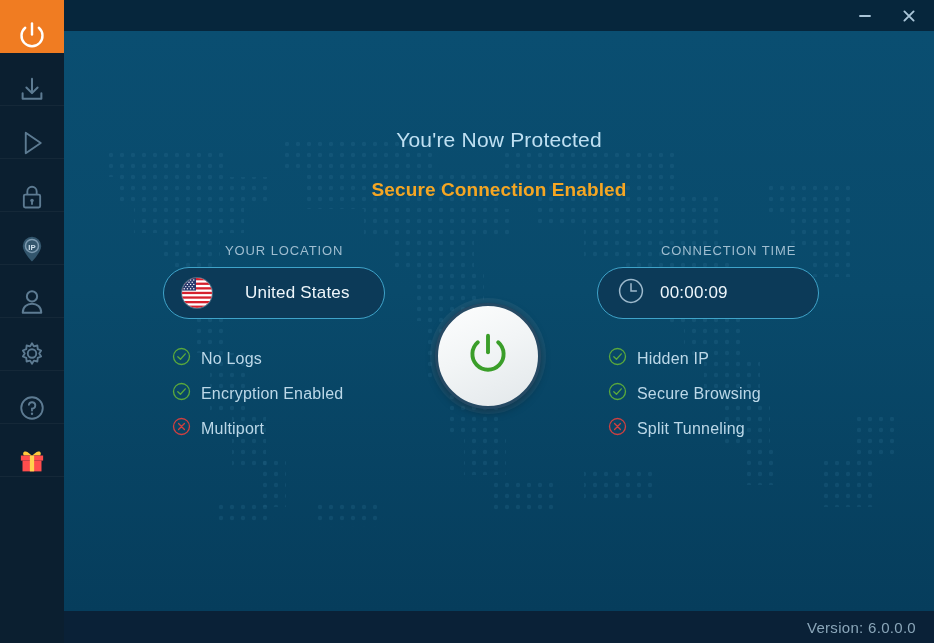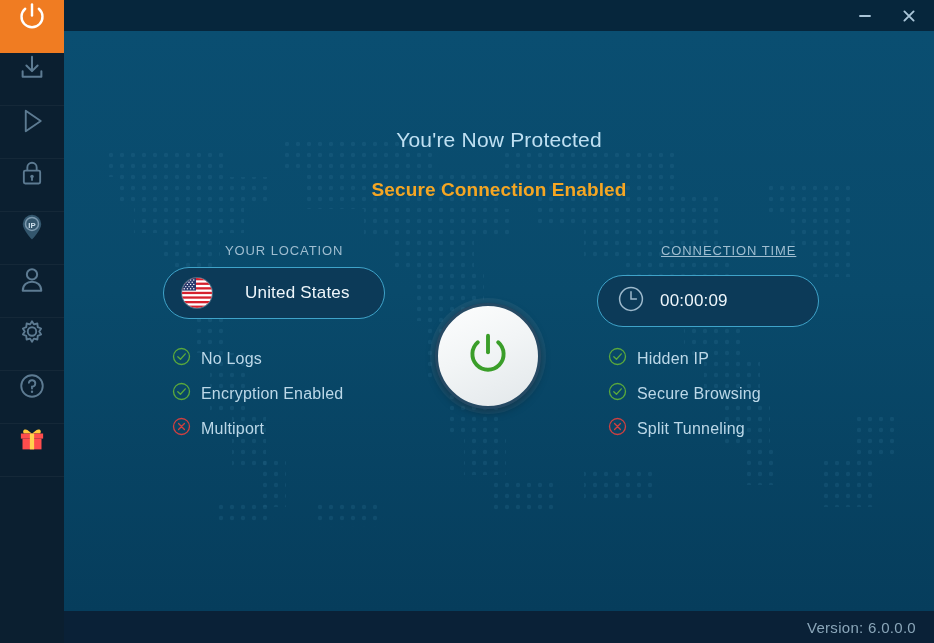--- a/index.html
+++ b/index.html
@@ -25,21 +25,21 @@
     left: 0; top: 0;
     width: 64px;
     height: 643px;
     background: #0b1f30;
     z-index: 5;
   }
   .side-item {
     position: relative;
     height: 53px;
     display: flex;
-    align-items: flex-start;
+    align-items: flex-end;
     justify-content: center;
     box-sizing: border-box;
     border-bottom: 1px solid rgba(255,255,255,0.045);
   }
   .side-item.active {
     background: #f07c22;
     border-bottom: none;
   }
   .side-item svg { display: block; }
 
@@ -389,22 +389,22 @@
               <circle cx="2.2" cy="10.8" r="0.72"></circle>
                 <circle cx="5.4" cy="10.8" r="0.72"></circle>
               <circle cx="8.6" cy="10.8" r="0.72"></circle>
                 <circle cx="11.8" cy="10.8" r="0.72"></circle>
             </g>
           </svg>
         </span>
         <span class="pill-text">United States</span>
       </div>
 
-      <div class="panel-label" style="left:549px; top:212px;text-decoration:underline;">CONNECTION TIME</div>
-      <div class="pill" style="left:533px; top:244px; width:222px;">
+      <div class="panel-label" style="left:549px; top:212px;">CONNECTION TIME</div>
+      <div class="pill" style="left:533px; top:236px; width:222px;">
         <span class="clock">
           <svg width="30" height="30" viewBox="0 0 30 30" fill="none" stroke="#9db9cc" stroke-width="1.5" stroke-linecap="round">
             <circle cx="15" cy="15" r="11.4"></circle>
             <path d="M15 7.8 V15 H20.4"></path>
           </svg>
         </span>
         <span class="pill-text">00:00:09</span>
       </div>
 
       <div class="power-wrap">

